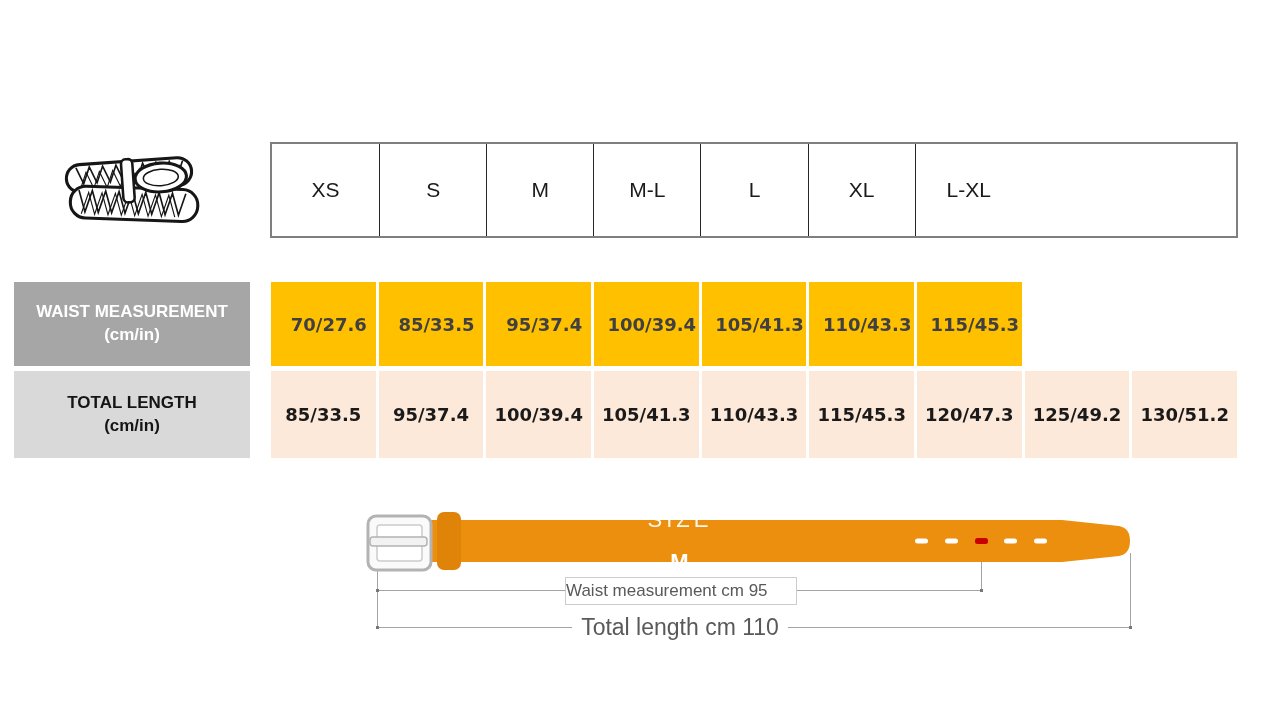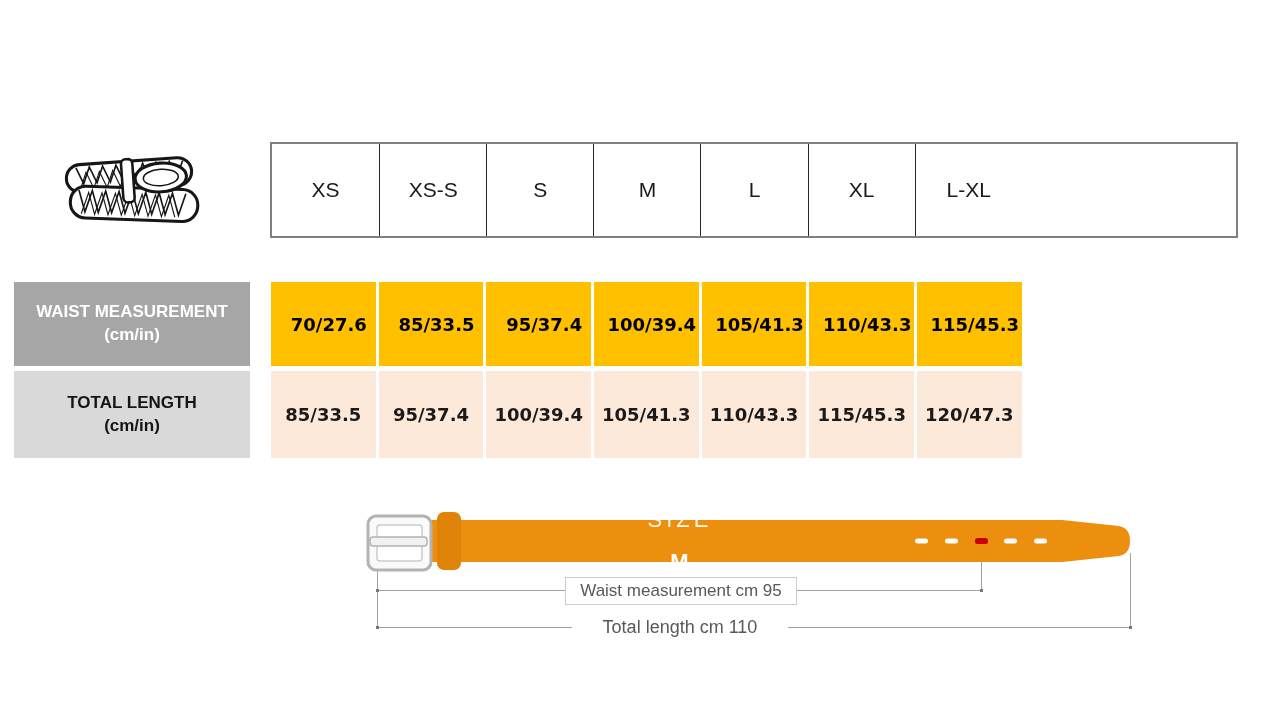--- a/index.html
+++ b/index.html
@@ -30,42 +30,42 @@
   .cells-row{
     position:absolute;left:271px;width:966px;
     display:grid;grid-template-columns:repeat(9,1fr);gap:3px;
   }
   .cells-row.waist{top:282px;height:84px;}
   .cells-row.total{top:371px;height:87px;}
   .cell{
     display:flex;align-items:center;justify-content:center;
     font-family:"DejaVu Sans",sans-serif;font-weight:bold;font-size:18px;
   }
-  .cells-row.waist .cell{background:#ffc000;color:#000000;padding-left:11px;}
+  .cells-row.waist .cell{background:#ffc000;color:#404040;padding-left:11px;}
   .cells-row.total .cell{background:#fde9d9;color:#1a1a1a;}
 
   
   .belt-icon{position:absolute;left:58px;top:146px;width:146px;height:92px;}
 
   
   .diagram-svg{position:absolute;left:350px;top:495px;width:800px;height:160px;z-index:1;}
   .size-text{
     position:absolute;left:565px;top:524px;width:230px;height:34px;z-index:3;
     display:flex;align-items:center;justify-content:center;gap:16px;
     color:#ffffff;font-size:22px;flex-direction:column;
   }
   .size-text .lbl{letter-spacing:4px;font-weight:400;opacity:.92;}
   .size-text .val{font-weight:700;letter-spacing:1px;}
   .measure-box{
     position:absolute;left:565px;top:577px;width:230px;height:26px;line-height:26px;z-index:3;
-    background:#ffffff;border:1px solid #cccccc;color:#595959;font-size:17px;text-align:center;
+    background:#ffffff;border:1px solid #cccccc;color:#595959;font-size:17px;text-align:left;
   }
   .measure-text{
     position:absolute;left:572px;top:614px;width:216px;height:26px;line-height:26px;z-index:3;
-    background:#ffffff;color:#595959;font-size:18px;text-align:center;
+    background:#ffffff;color:#595959;font-size:23px;text-align:center;
   }
 </style>
 </head>
 <body>
 
 <div class="stage">
 
   <svg class="belt-icon" viewBox="0 0 142 88" xmlns="http://www.w3.org/2000/svg">
     <g fill="#ffffff" stroke="#161616">
       <rect x="8" y="14" width="122" height="27" rx="13.5" stroke-width="3" transform="rotate(-4 69 27)"></rect>
@@ -77,23 +77,23 @@
       <rect x="62" y="12" width="11" height="42" rx="4.5" stroke-width="2.5" transform="rotate(-4 69 27)"></rect>
       <g transform="rotate(-4 98 30)">
         <ellipse cx="100" cy="30" rx="25" ry="14" stroke-width="3"></ellipse>
         <ellipse cx="100" cy="30" rx="17" ry="8" stroke-width="1.5"></ellipse>
       </g>
     </g>
   </svg>
 
   <div class="header-row">
     <div class="header-cell">XS</div>
-    <div class="header-cell">XS-S</div>
     <div class="header-cell">S</div>
     <div class="header-cell">M</div>
+    <div class="header-cell">M-L</div>
     <div class="header-cell">L</div>
     <div class="header-cell">XL</div>
     <div class="header-cell">L-XL</div>
   </div>
 
   <div class="row-label waist">
     <span>WAIST MEASUREMENT</span>
     <span>(cm/in)</span>
   </div>
   <div class="cells-row waist">
@@ -111,20 +111,22 @@
     <span>(cm/in)</span>
   </div>
   <div class="cells-row total">
     <div class="cell">85/33.5</div>
     <div class="cell">95/37.4</div>
     <div class="cell">100/39.4</div>
     <div class="cell">105/41.3</div>
     <div class="cell">110/43.3</div>
     <div class="cell">115/45.3</div>
     <div class="cell">120/47.3</div>
+    <div class="cell">125/49.2</div>
+    <div class="cell">130/51.2</div>
   </div>
 
   <svg class="diagram-svg" viewBox="350 495 800 160" xmlns="http://www.w3.org/2000/svg">
 
     <g stroke="#a3a3a3" stroke-width="1" fill="none">
       <line x1="377.5" y1="570" x2="377.5" y2="627"></line>
       <line x1="981.5" y1="546" x2="981.5" y2="590"></line>
       <line x1="1130.5" y1="553" x2="1130.5" y2="627"></line>
       <line x1="377.5" y1="590.5" x2="981.5" y2="590.5"></line>
       <line x1="377.5" y1="627.5" x2="1130.5" y2="627.5"></line>

